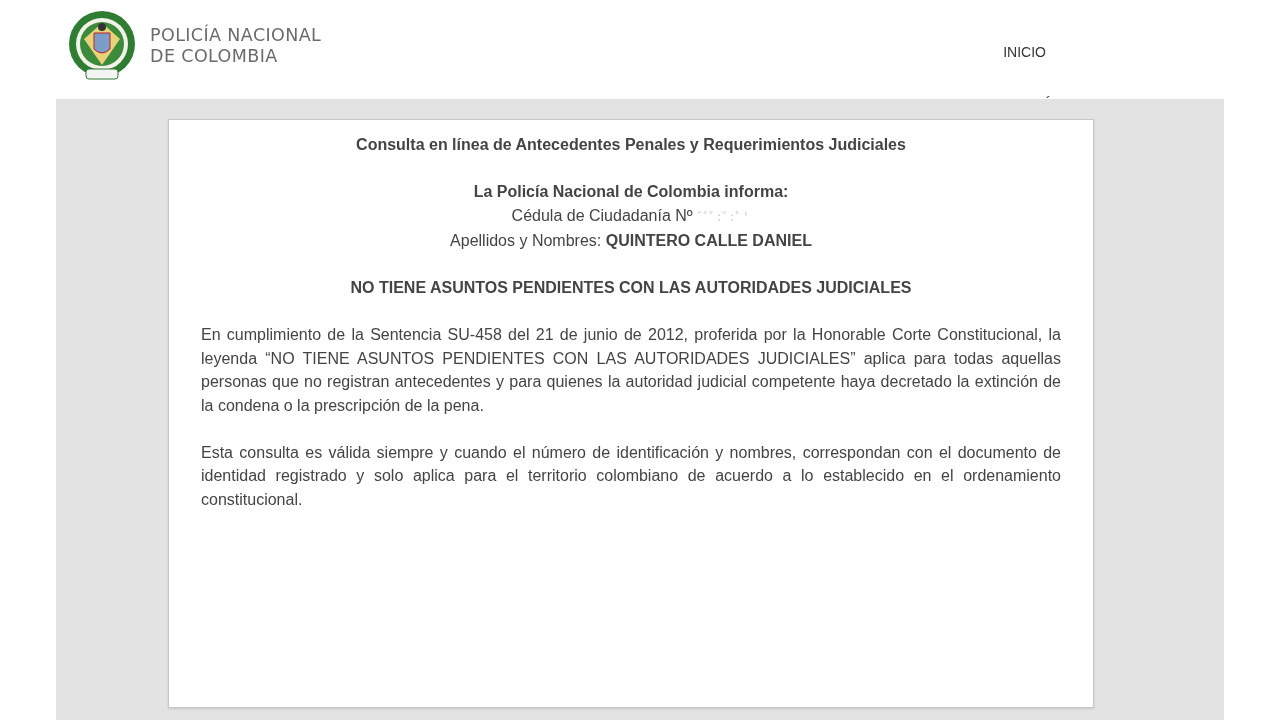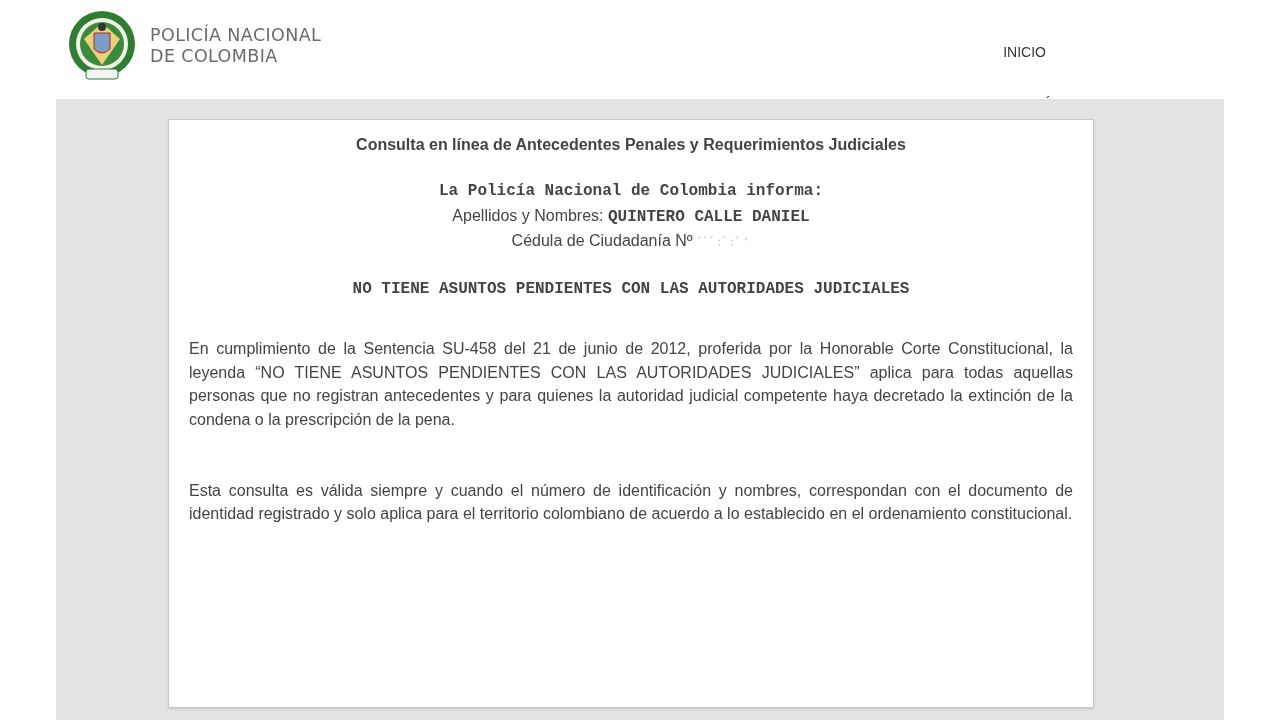--- a/index.html
+++ b/index.html
@@ -34,27 +34,27 @@
   .content-bg {
     position: absolute; left: 56px; top: 99px; width: 1168px; height: 621px;
     background: #e3e3e3;
   }
   .card {
     position: absolute; left: 168px; top: 119px; width: 926px; height: 589px;
     background: #ffffff; border: 1px solid #c7c7c7;
     box-shadow: 0 1px 2px rgba(0,0,0,0.12);
     box-sizing: border-box;
   }
-  .card-inner { padding: 0 8px; font-size: 16px; line-height: 23.5px; }
+  .card-inner { padding: 0 32px; font-size: 16px; line-height: 23.5px; }
   .title {
     text-align: center; font-weight: bold; margin-top: 13px; color: #444;
   }
   .center { text-align: center; }
-  .bold { font-weight: bold; font-family: Liberation Mono, monospace; }
-  .para { text-align: justify; margin: 12px; }
+  .bold { font-weight: bold; }
+  .para { text-align: justify; margin: 0; }
   .gap-sm { height: 23.5px; }
   .masked {
     color: #c6c6c6; font-size: 12px; letter-spacing: 1px; font-family: "DejaVu Sans Mono", monospace;
   }
   a.ulink { color: #444444; text-decoration: underline; }
   a.ulink.bold { font-weight: bold; }
   .btn-row { text-align: center; margin-top: 38px; }
   .btn {
     display: inline-block; width: 150px; height: 30px; line-height: 29px;
     font-size: 16px; font-weight: bold; color: #444;
@@ -93,26 +93,26 @@
 </div>
 
 <div class="content-bg"></div>
 
 <div class="card">
   <div class="card-inner">
     <div class="title">Consulta en línea de Antecedentes Penales y Requerimientos Judiciales</div>
     <div class="gap-sm"></div>
     <div class="center bold">La Policía Nacional de Colombia informa:</div>
     <div class="center">
+      <span>Cédula de Ciudadanía Nº</span>
+      <span class="masked">ﾞﾞﾟ:ﾞ:ﾟ'</span>
+    </div>
+    <div class="center">
       <span>Apellidos y Nombres:</span>
       <span class="bold">QUINTERO CALLE DANIEL</span>
-    </div>
-    <div class="center">
-      <span>Cédula de Ciudadanía Nº</span>
-      <span class="masked">ﾞﾞﾟ:ﾞ:ﾟ'</span>
     </div>
     <div class="gap-sm"></div>
     <div class="center bold">NO TIENE ASUNTOS PENDIENTES CON LAS AUTORIDADES JUDICIALES</div>
     <div class="gap-sm"></div>
     <p class="para">En cumplimiento de la Sentencia SU-458 del 21 de junio de 2012, proferida por la Honorable Corte Constitucional, la leyenda “NO TIENE ASUNTOS PENDIENTES CON LAS AUTORIDADES JUDICIALES” aplica para todas aquellas personas que no registran antecedentes y para quienes la autoridad judicial competente haya decretado la extinción de la condena o la prescripción de la pena.</p>
     <div class="gap-sm"></div>
     <p class="para">Esta consulta es válida siempre y cuando el número de identificación y nombres, correspondan con el documento de identidad registrado y solo aplica para el territorio colombiano de acuerdo a lo establecido en el ordenamiento constitucional.</p>
     <div class="gap-sm"></div>
   </div>
 </div>

